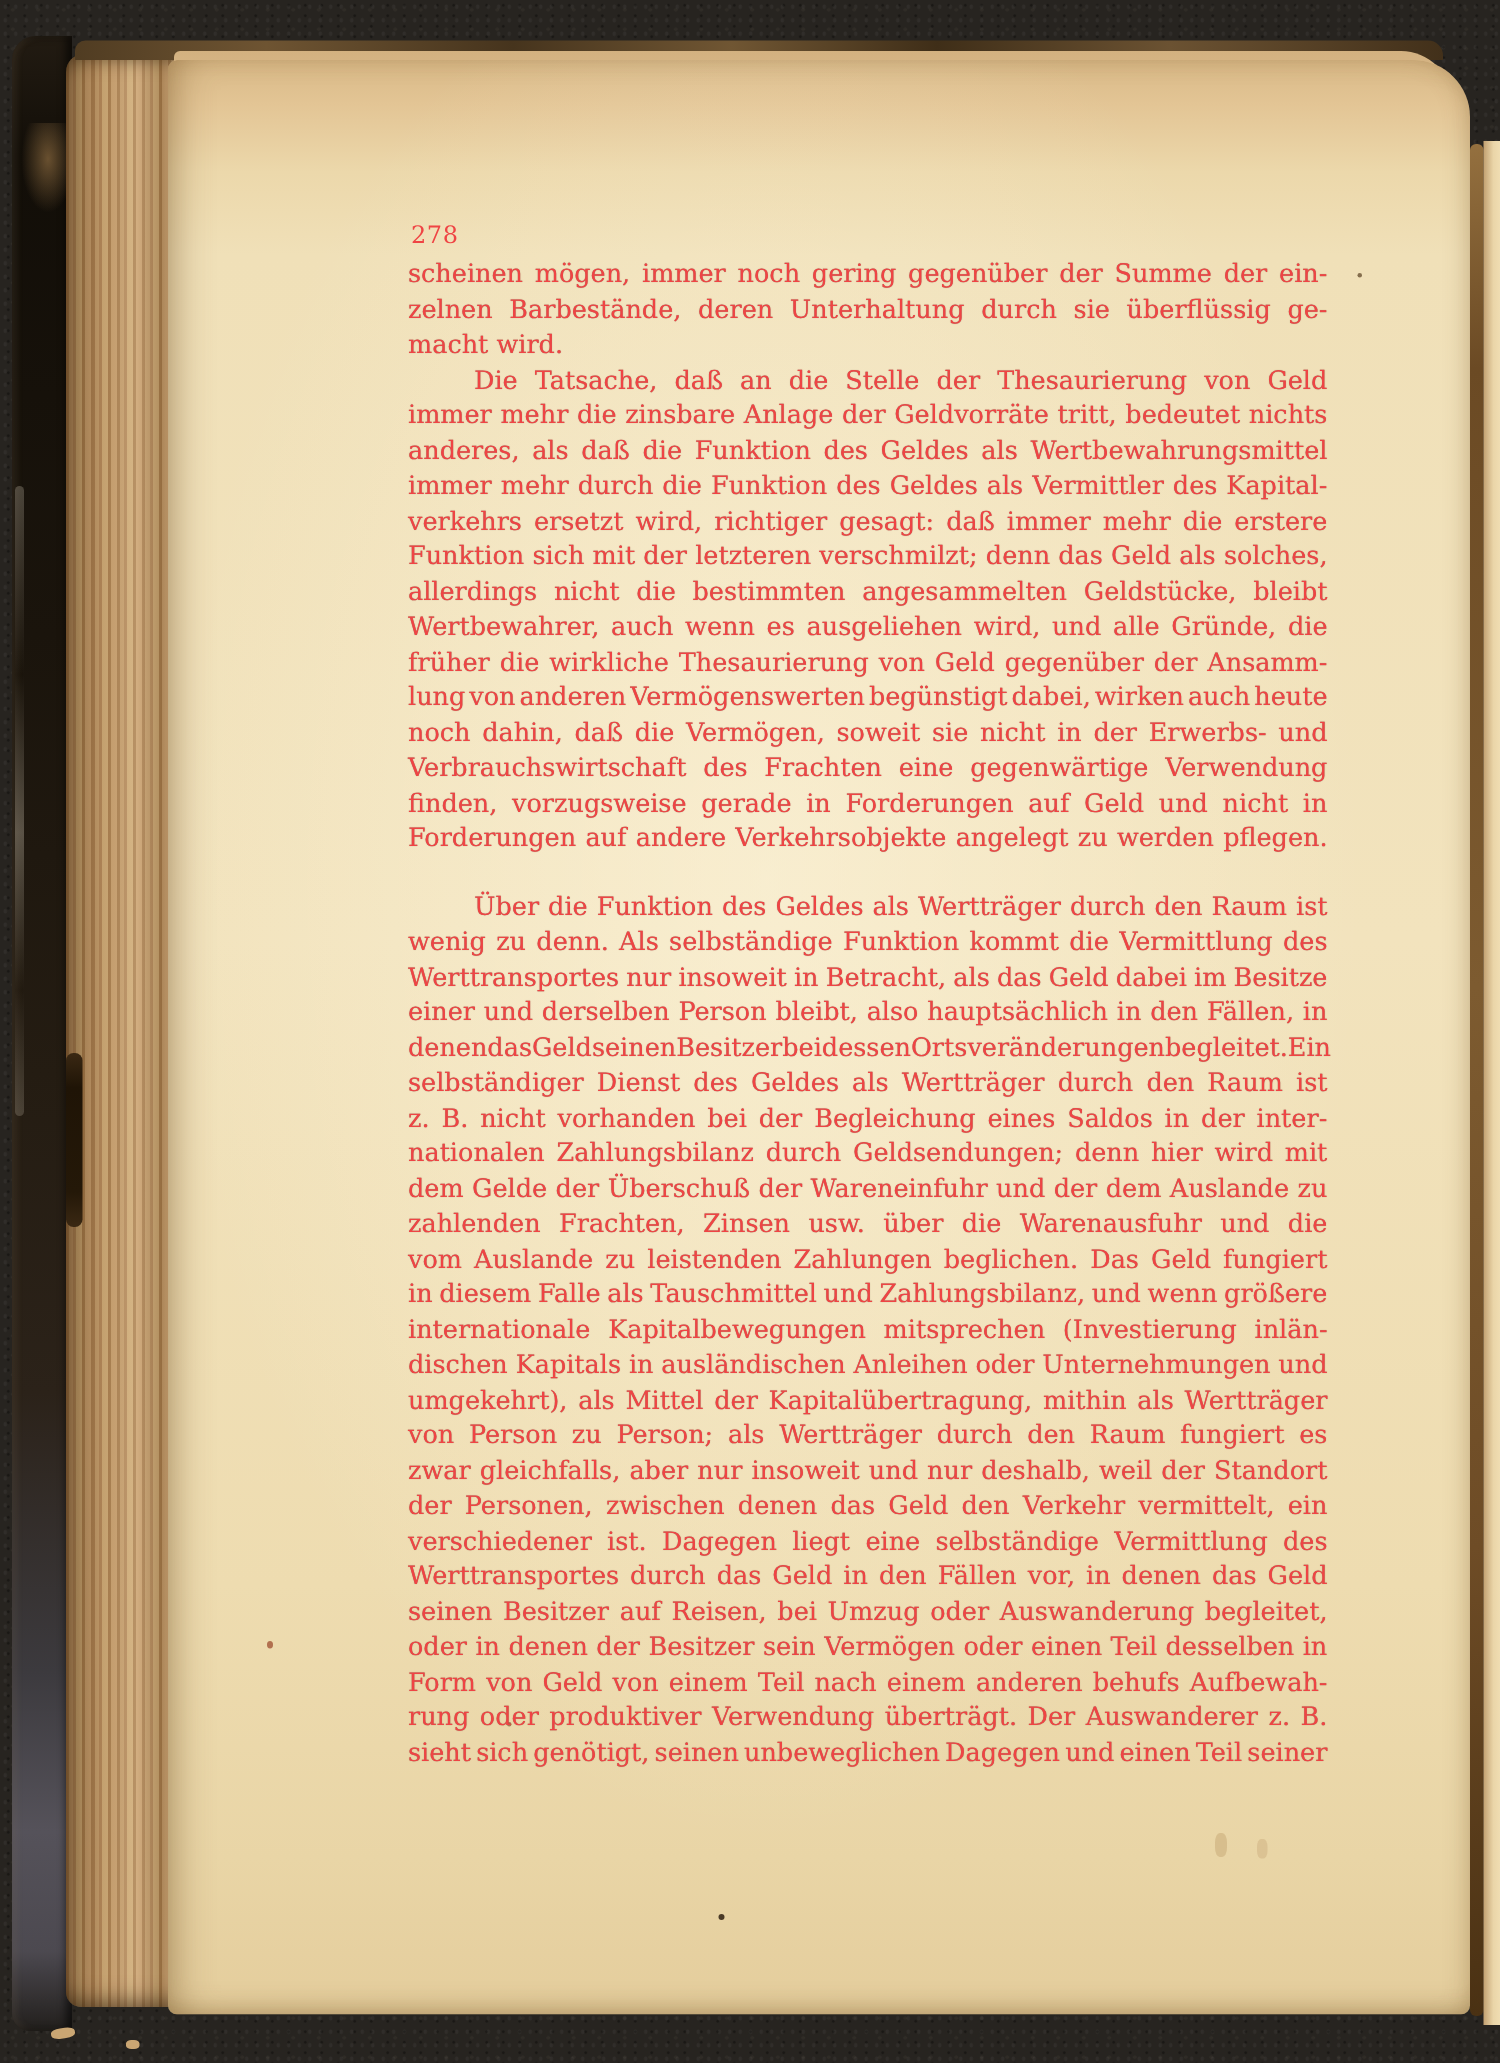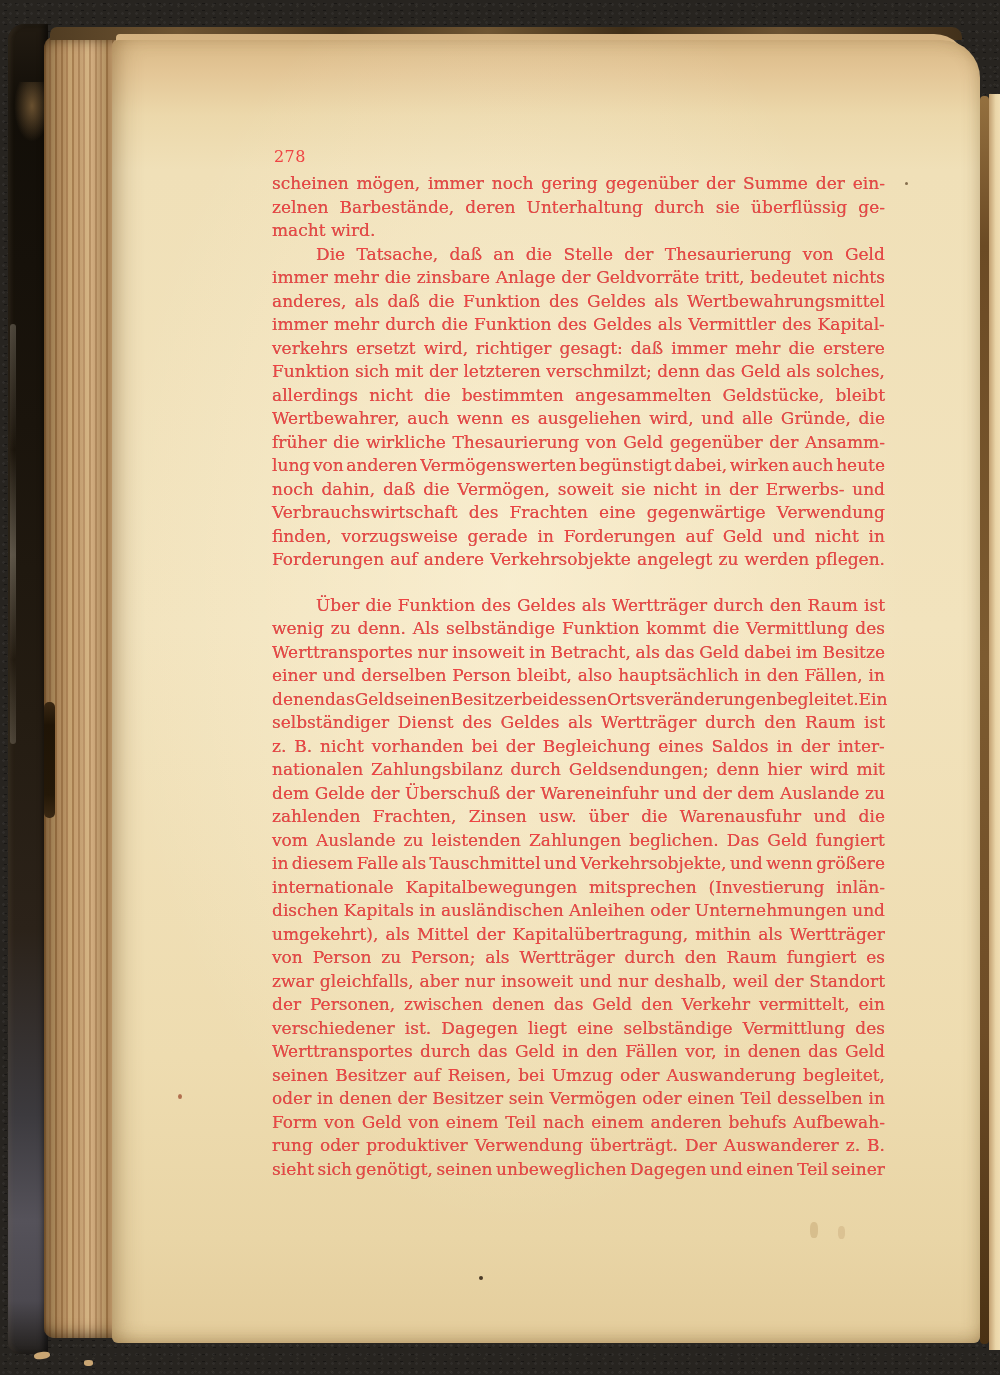--- a/index.html
+++ b/index.html
@@ -168,21 +168,21 @@
         <div class="line"><span>wenig</span><span>zu</span><span>denn.</span><span>Als</span><span>selbständige</span><span>Funktion</span><span>kommt</span><span>die</span><span>Vermittlung</span><span>des</span></div>
         <div class="line"><span>Werttransportes</span><span>nur</span><span>insoweit</span><span>in</span><span>Betracht,</span><span>als</span><span>das</span><span>Geld</span><span>dabei</span><span>im</span><span>Besitze</span></div>
         <div class="line"><span>einer</span><span>und</span><span>derselben</span><span>Person</span><span>bleibt,</span><span>also</span><span>hauptsächlich</span><span>in</span><span>den</span><span>Fällen,</span><span>in</span></div>
         <div class="line"><span>denen</span><span>das</span><span>Geld</span><span>seinen</span><span>Besitzer</span><span>bei</span><span>dessen</span><span>Ortsveränderungen</span><span>begleitet.</span><span>Ein</span></div>
         <div class="line"><span>selbständiger</span><span>Dienst</span><span>des</span><span>Geldes</span><span>als</span><span>Wertträger</span><span>durch</span><span>den</span><span>Raum</span><span>ist</span></div>
         <div class="line"><span>z.</span><span>B.</span><span>nicht</span><span>vorhanden</span><span>bei</span><span>der</span><span>Begleichung</span><span>eines</span><span>Saldos</span><span>in</span><span>der</span><span>inter-</span></div>
         <div class="line"><span>nationalen</span><span>Zahlungsbilanz</span><span>durch</span><span>Geldsendungen;</span><span>denn</span><span>hier</span><span>wird</span><span>mit</span></div>
         <div class="line"><span>dem</span><span>Gelde</span><span>der</span><span>Überschuß</span><span>der</span><span>Wareneinfuhr</span><span>und</span><span>der</span><span>dem</span><span>Auslande</span><span>zu</span></div>
         <div class="line"><span>zahlenden</span><span>Frachten,</span><span>Zinsen</span><span>usw.</span><span>über</span><span>die</span><span>Warenausfuhr</span><span>und</span><span>die</span></div>
         <div class="line"><span>vom</span><span>Auslande</span><span>zu</span><span>leistenden</span><span>Zahlungen</span><span>beglichen.</span><span>Das</span><span>Geld</span><span>fungiert</span></div>
-        <div class="line"><span>in</span><span>diesem</span><span>Falle</span><span>als</span><span>Tauschmittel</span><span>und</span><span>Verkehrsobjekte,</span><span>und</span><span>wenn</span><span>größere</span></div>
+        <div class="line"><span>in</span><span>diesem</span><span>Falle</span><span>als</span><span>Tauschmittel</span><span>und</span><span>Zahlungsbilanz,</span><span>und</span><span>wenn</span><span>größere</span></div>
         <div class="line"><span>internationale</span><span>Kapitalbewegungen</span><span>mitsprechen</span><span>(Investierung</span><span>inlän-</span></div>
         <div class="line"><span>dischen</span><span>Kapitals</span><span>in</span><span>ausländischen</span><span>Anleihen</span><span>oder</span><span>Unternehmungen</span><span>und</span></div>
         <div class="line"><span>umgekehrt),</span><span>als</span><span>Mittel</span><span>der</span><span>Kapitalübertragung,</span><span>mithin</span><span>als</span><span>Wertträger</span></div>
         <div class="line"><span>von</span><span>Person</span><span>zu</span><span>Person;</span><span>als</span><span>Wertträger</span><span>durch</span><span>den</span><span>Raum</span><span>fungiert</span><span>es</span></div>
         <div class="line"><span>zwar</span><span>gleichfalls,</span><span>aber</span><span>nur</span><span>insoweit</span><span>und</span><span>nur</span><span>deshalb,</span><span>weil</span><span>der</span><span>Standort</span></div>
         <div class="line"><span>der</span><span>Personen,</span><span>zwischen</span><span>denen</span><span>das</span><span>Geld</span><span>den</span><span>Verkehr</span><span>vermittelt,</span><span>ein</span></div>
         <div class="line"><span>verschiedener</span><span>ist.</span><span>Dagegen</span><span>liegt</span><span>eine</span><span>selbständige</span><span>Vermittlung</span><span>des</span></div>
         <div class="line"><span>Werttransportes</span><span>durch</span><span>das</span><span>Geld</span><span>in</span><span>den</span><span>Fällen</span><span>vor,</span><span>in</span><span>denen</span><span>das</span><span>Geld</span></div>
         <div class="line"><span>seinen</span><span>Besitzer</span><span>auf</span><span>Reisen,</span><span>bei</span><span>Umzug</span><span>oder</span><span>Auswanderung</span><span>begleitet,</span></div>
         <div class="line"><span>oder</span><span>in</span><span>denen</span><span>der</span><span>Besitzer</span><span>sein</span><span>Vermögen</span><span>oder</span><span>einen</span><span>Teil</span><span>desselben</span><span>in</span></div>

